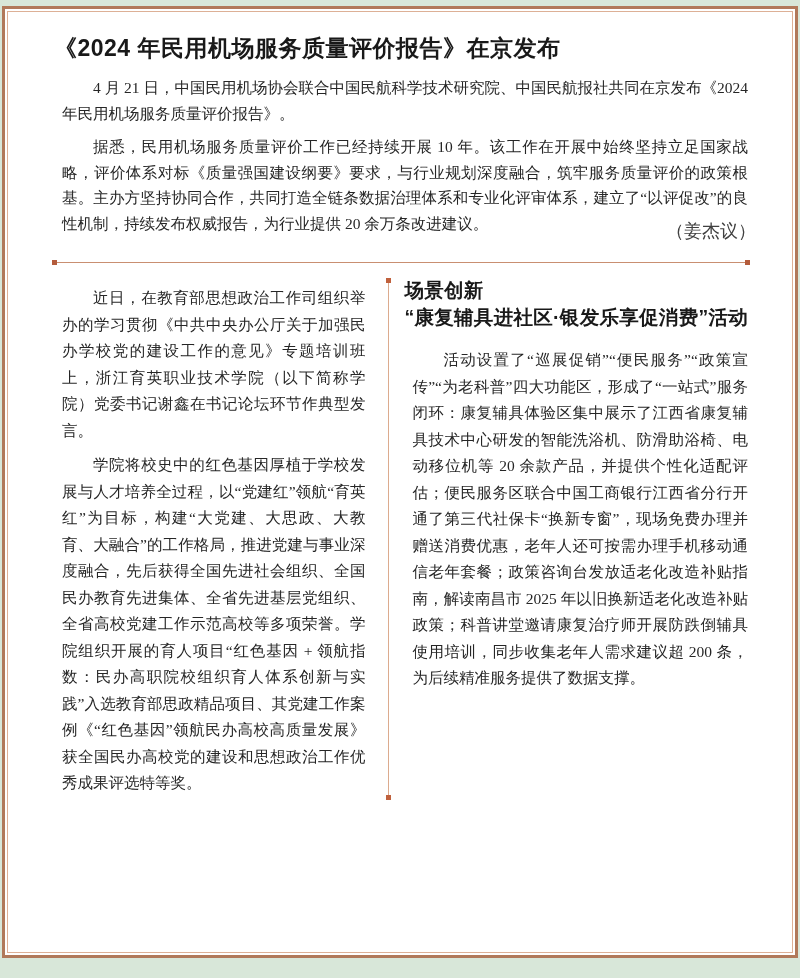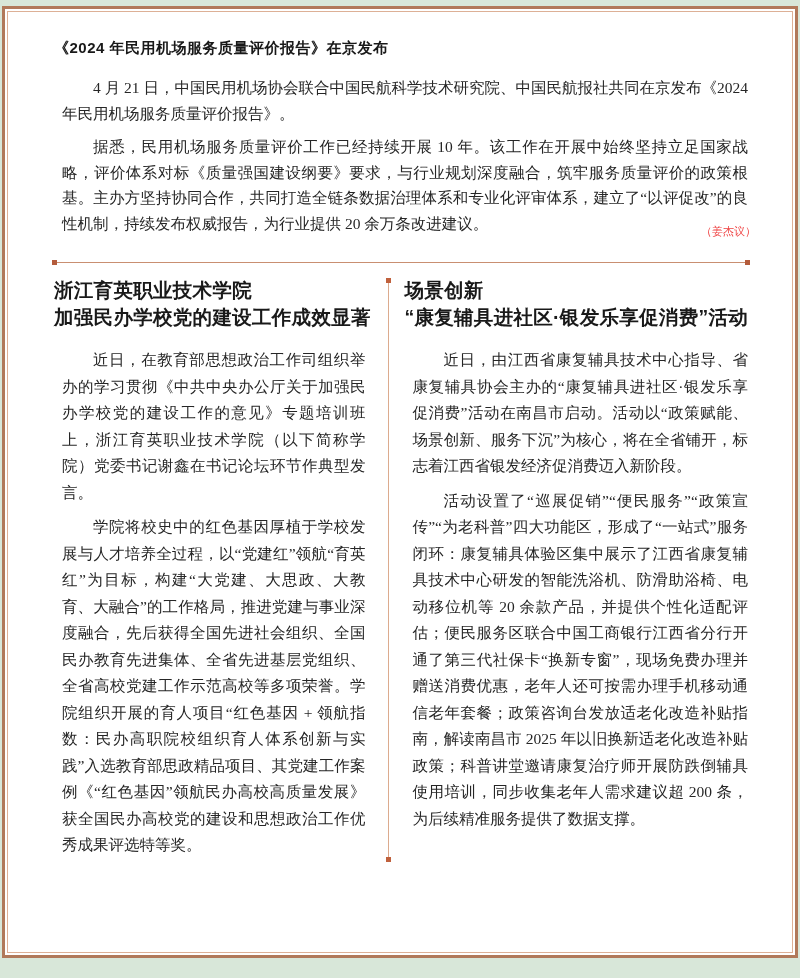--- a/index.html
+++ b/index.html
@@ -27,38 +27,38 @@
     box-sizing: border-box;
     border: 1px solid #ddb096;
     background: #ffffff;
     overflow: hidden;
   }
   
   .top-article { padding: 22px 36px 10px 46px; }
   .headline-top {
     font-family: "Liberation Sans", "DejaVu Sans", sans-serif;
     font-weight: bold;
-    font-size: 15px;
+    font-size: 23px;
     line-height: 28px;
     color: #191919;
     margin: 0 0 13px 0;
     letter-spacing: 0.5px;
   }
   .body-text p {
     margin: 8px;
     font-size: 15.5px;
     line-height: 25.5px;
     text-align: justify;
     text-indent: 2em;
     color: #262626;
   }
   .byline {
-    font-size: 11px;
+    font-size: 18px;
     text-align: right;
-    color: #ef4444;
+    color: #404040;
     line-height: 25.5px;
     font-family: Liberation Serif, serif;
   }
   .byline.same-line-top { margin-top: -25.5px; }
   
   .h-divider {
     height: 1px;
     background: #c98f71;
     margin: 8px 44px 0 46px;
     position: relative;
@@ -122,40 +122,35 @@
           <p>据悉，民用机场服务质量评价工作已经持续开展 10 年。该工作在开展中始终坚持立足国家战略，评价体系对标《质量强国建设纲要》要求，与行业规划深度融合，筑牢服务质量评价的政策根基。主办方坚持协同合作，共同打造全链条数据治理体系和专业化评审体系，建立了“以评促改”的良性机制，持续发布权威报告，为行业提供 20 余万条改进建议。</p>
         </div>
         <div class="byline same-line-top">（姜杰议）</div>
       </div>
 
       <div class="h-divider"></div>
 
       <div class="columns">
 
         <div class="col col-left">
-          <h2 class="headline-col">
-            <span>浙江育英职业技术学院</span>
-            <span class="line2">加强民办学校党的建设工作成效显著</span>
-          </h2>
           <div class="body-text">
             <p>近日，在教育部思想政治工作司组织举办的学习贯彻《中共中央办公厅关于加强民办学校党的建设工作的意见》专题培训班上，浙江育英职业技术学院（以下简称学院）党委书记谢鑫在书记论坛环节作典型发言。</p>
             <p>学院将校史中的红色基因厚植于学校发展与人才培养全过程，以“党建红”领航“育英红”为目标，构建“大党建、大思政、大教育、大融合”的工作格局，推进党建与事业深度融合，先后获得全国先进社会组织、全国民办教育先进集体、全省先进基层党组织、全省高校党建工作示范高校等多项荣誉。学院组织开展的育人项目“红色基因 + 领航指数：民办高职院校组织育人体系创新与实践”入选教育部思政精品项目、其党建工作案例《“红色基因”领航民办高校高质量发展》获全国民办高校党的建设和思想政治工作优秀成果评选特等奖。</p>
           </div>
 
         </div>
 
         <div class="v-divider"></div>
 
         <div class="col col-right">
           <h2 class="headline-col">
             <span>场景创新</span>
             <span class="line2">“康复辅具进社区·银发乐享促消费”活动</span>
           </h2>
           <div class="body-text">
-            <p>近日，由江西省康复辅具技术中心指导、省康复辅具协会主办的“康复辅具进社区·银发乐享促消费”活动在南昌市启动。活动以“政策赋能、场景创新、服务下沉”为核心，将在全省铺开，标志着江西省银发经济促消费迈入新阶段。</p>
             <p>活动设置了“巡展促销”“便民服务”“政策宣传”“为老科普”四大功能区，形成了“一站式”服务闭环：康复辅具体验区集中展示了江西省康复辅具技术中心研发的智能洗浴机、防滑助浴椅、电动移位机等 20 余款产品，并提供个性化适配评估；便民服务区联合中国工商银行江西省分行开通了第三代社保卡“换新专窗”，现场免费办理并赠送消费优惠，老年人还可按需办理手机移动通信老年套餐；政策咨询台发放适老化改造补贴指南，解读南昌市 2025 年以旧换新适老化改造补贴政策；科普讲堂邀请康复治疗师开展防跌倒辅具使用培训，同步收集老年人需求建议超 200 条，为后续精准服务提供了数据支撑。</p>
 
           </div>
 
         </div>
 
       </div>
 
     </div>
   </div>

